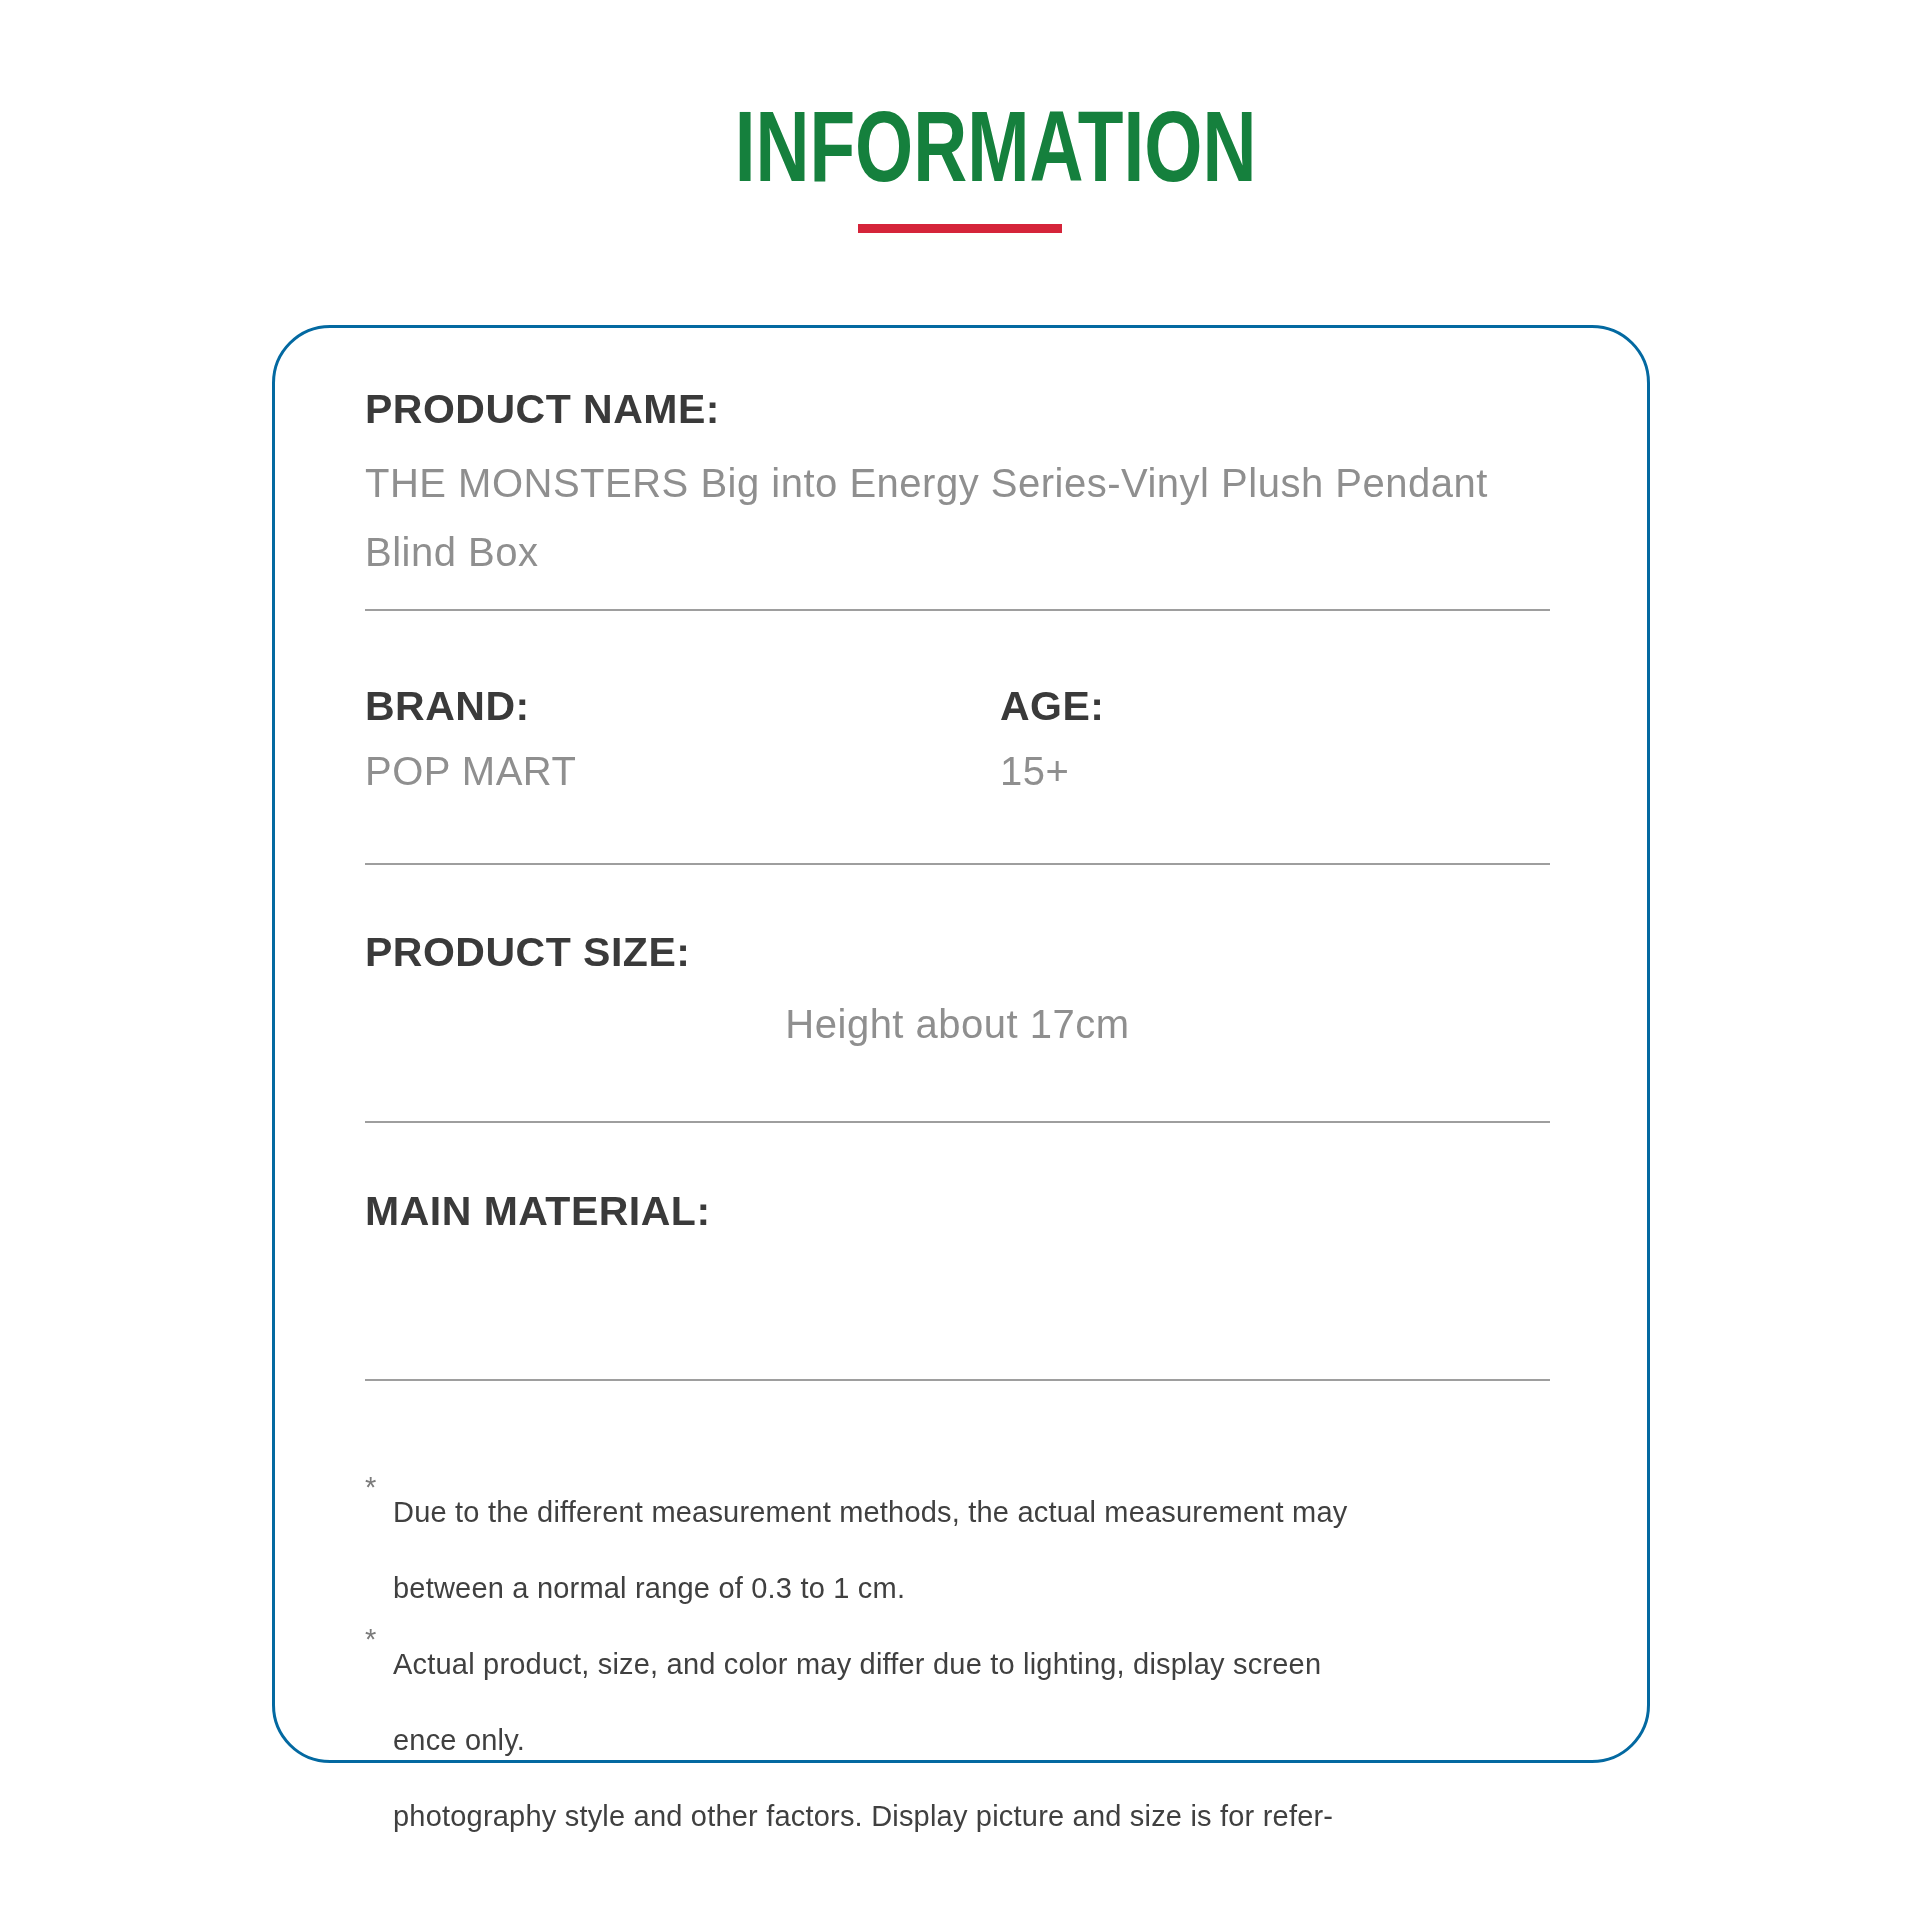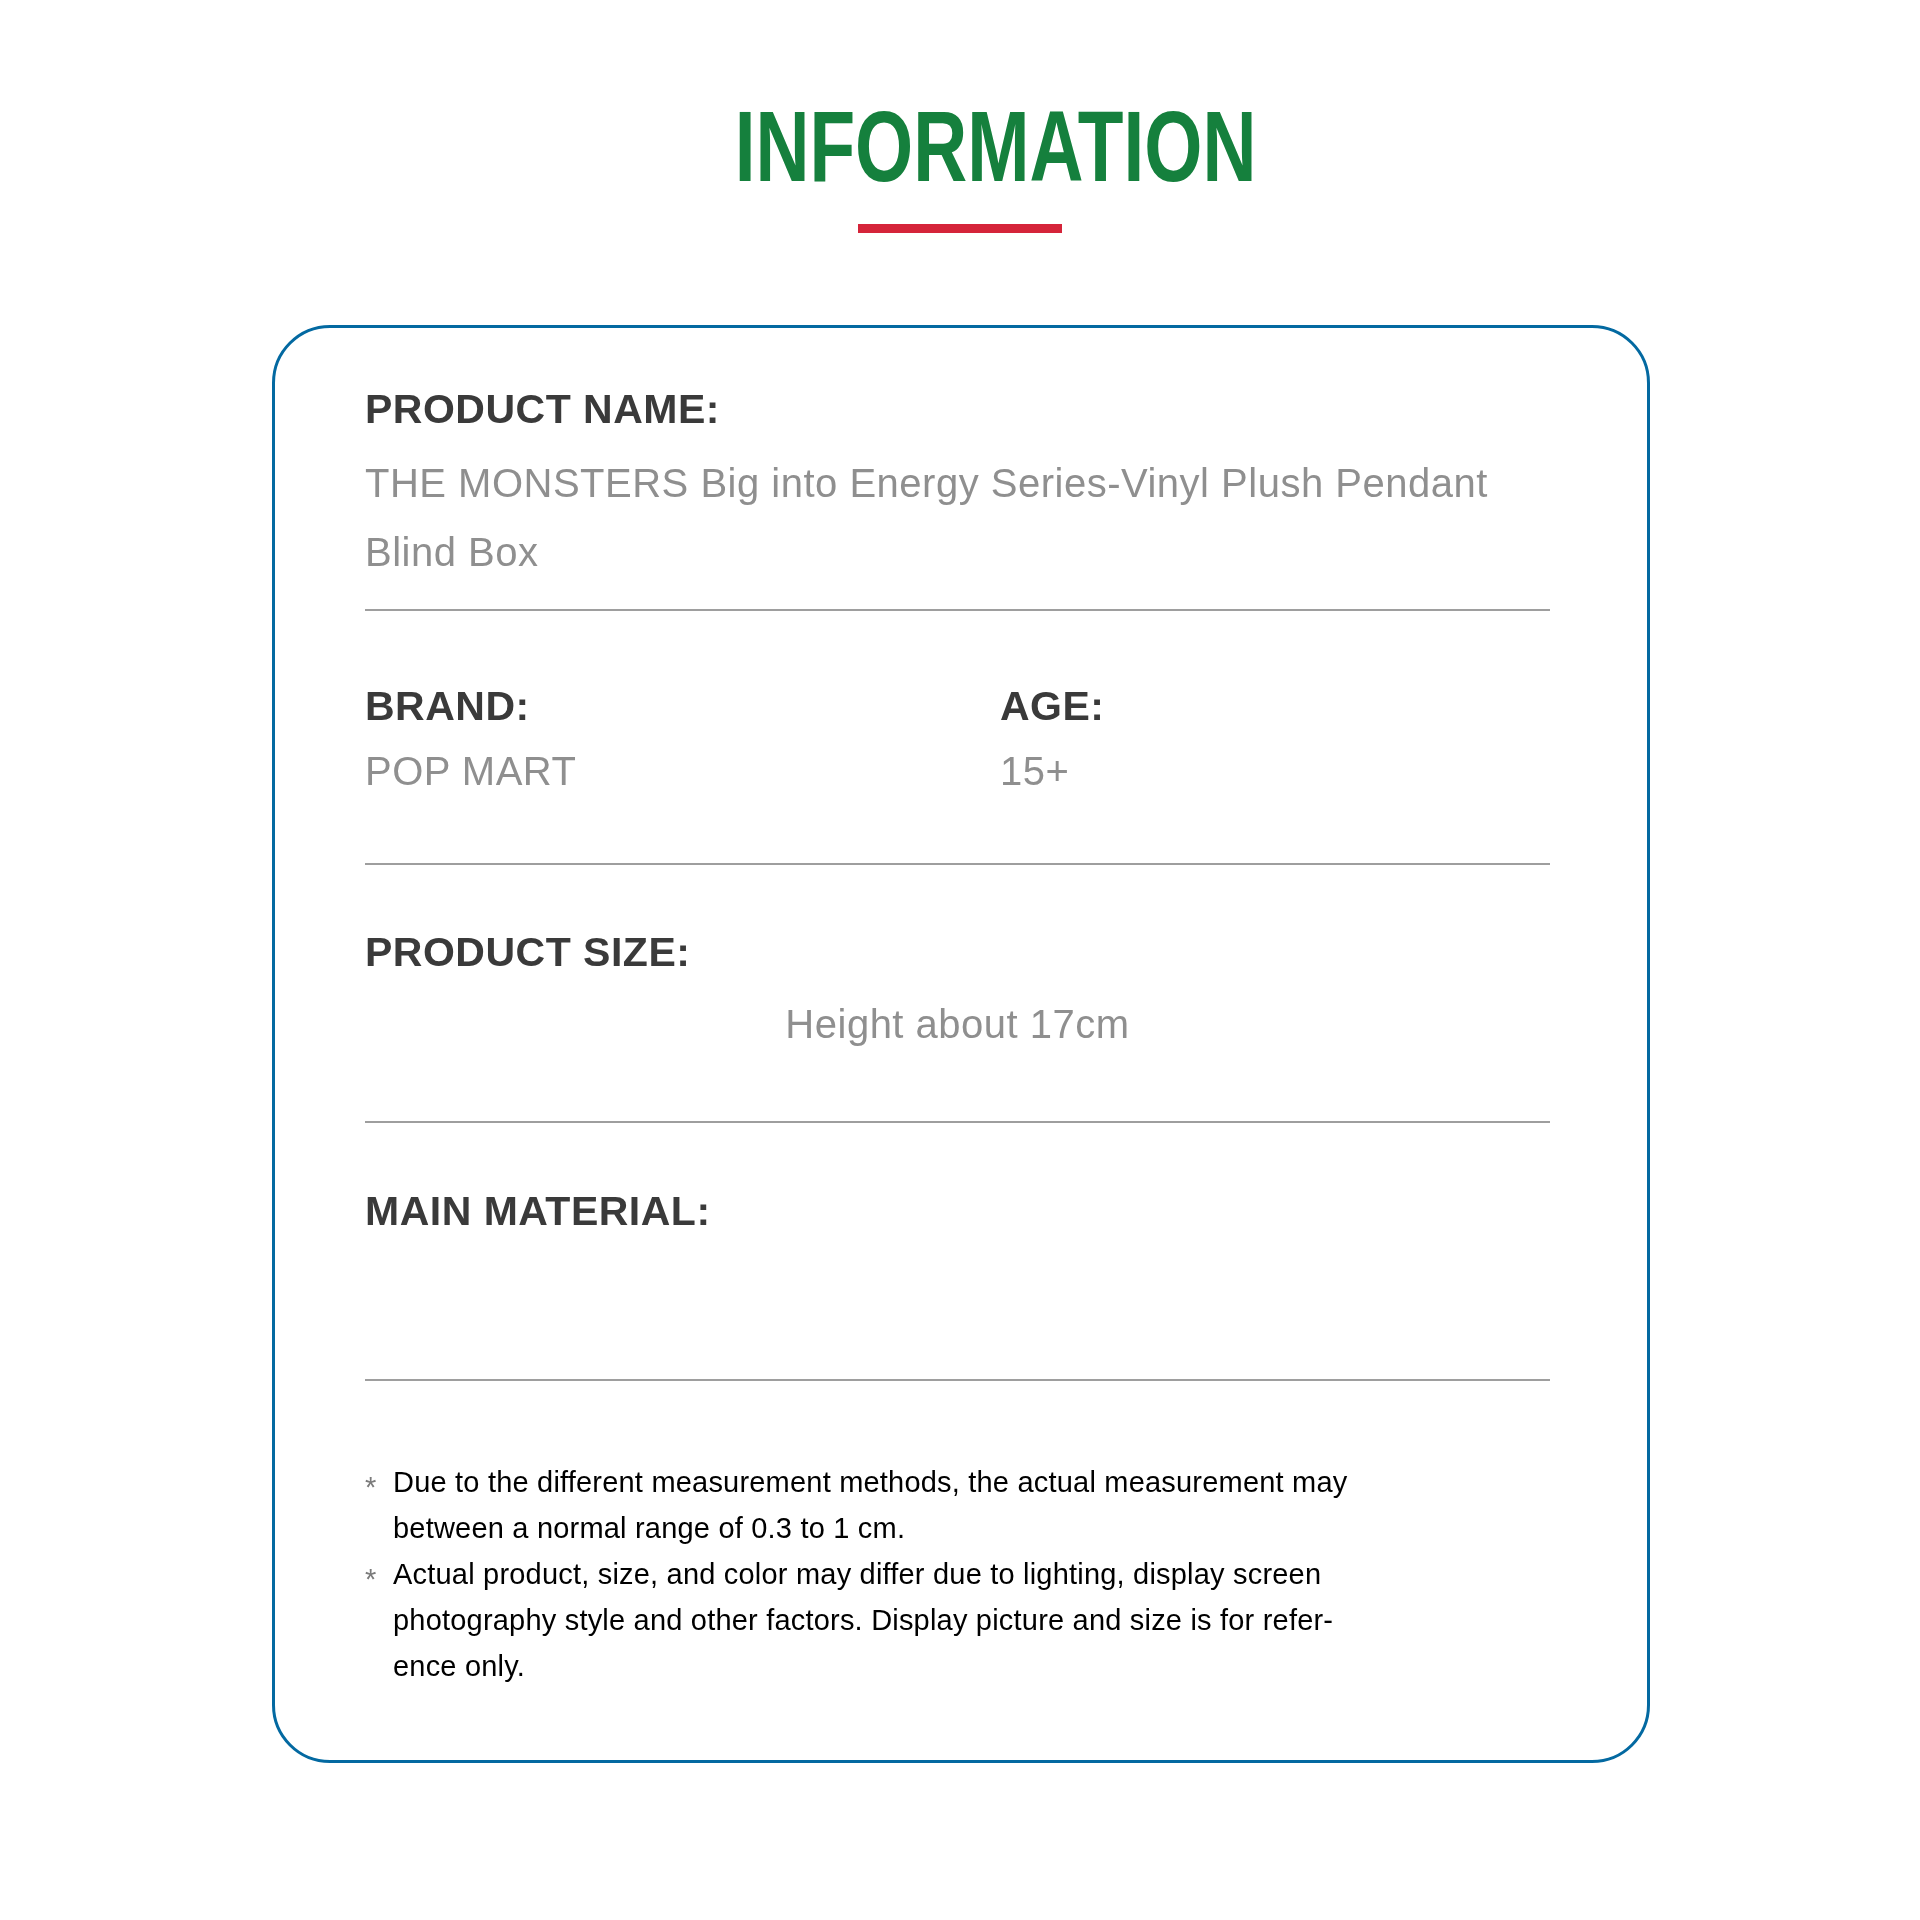--- a/index.html
+++ b/index.html
@@ -109,23 +109,24 @@
     line-height: 46px;
     color: #7b7b7b;
     transform: translateY(5px);
   }
   .note-lines {
     flex: 1;
   }
   .note-line {
     font-size: 29px;
     line-height: 46px;
-    color: #000000;
+    color: #404040;
     letter-spacing: 0.2px;
     white-space: nowrap;
+    margin-top: 30px;
   }
 </style>
 </head>
 <body>
 
 <div class="page">
 
   <div class="page-title">
     <span class="squeeze">INFORMATION</span>
   </div>
@@ -169,20 +170,20 @@
         <div class="note-marker">*</div>
         <div class="note-lines">
           <div class="note-line">Due to the different measurement methods, the actual measurement may</div>
           <div class="note-line">between a normal range of 0.3 to 1 cm.</div>
         </div>
       </div>
       <div class="note">
         <div class="note-marker">*</div>
         <div class="note-lines">
           <div class="note-line">Actual product, size, and color may differ due to lighting, display screen</div>
+          <div class="note-line">ence only.</div>
           <div class="note-line">photography style and other factors. Display picture and size is for refer-</div>
-          <div class="note-line">ence only.</div>
         </div>
       </div>
     </div>
 
   </div>
 </div>
 
 </body></html>

